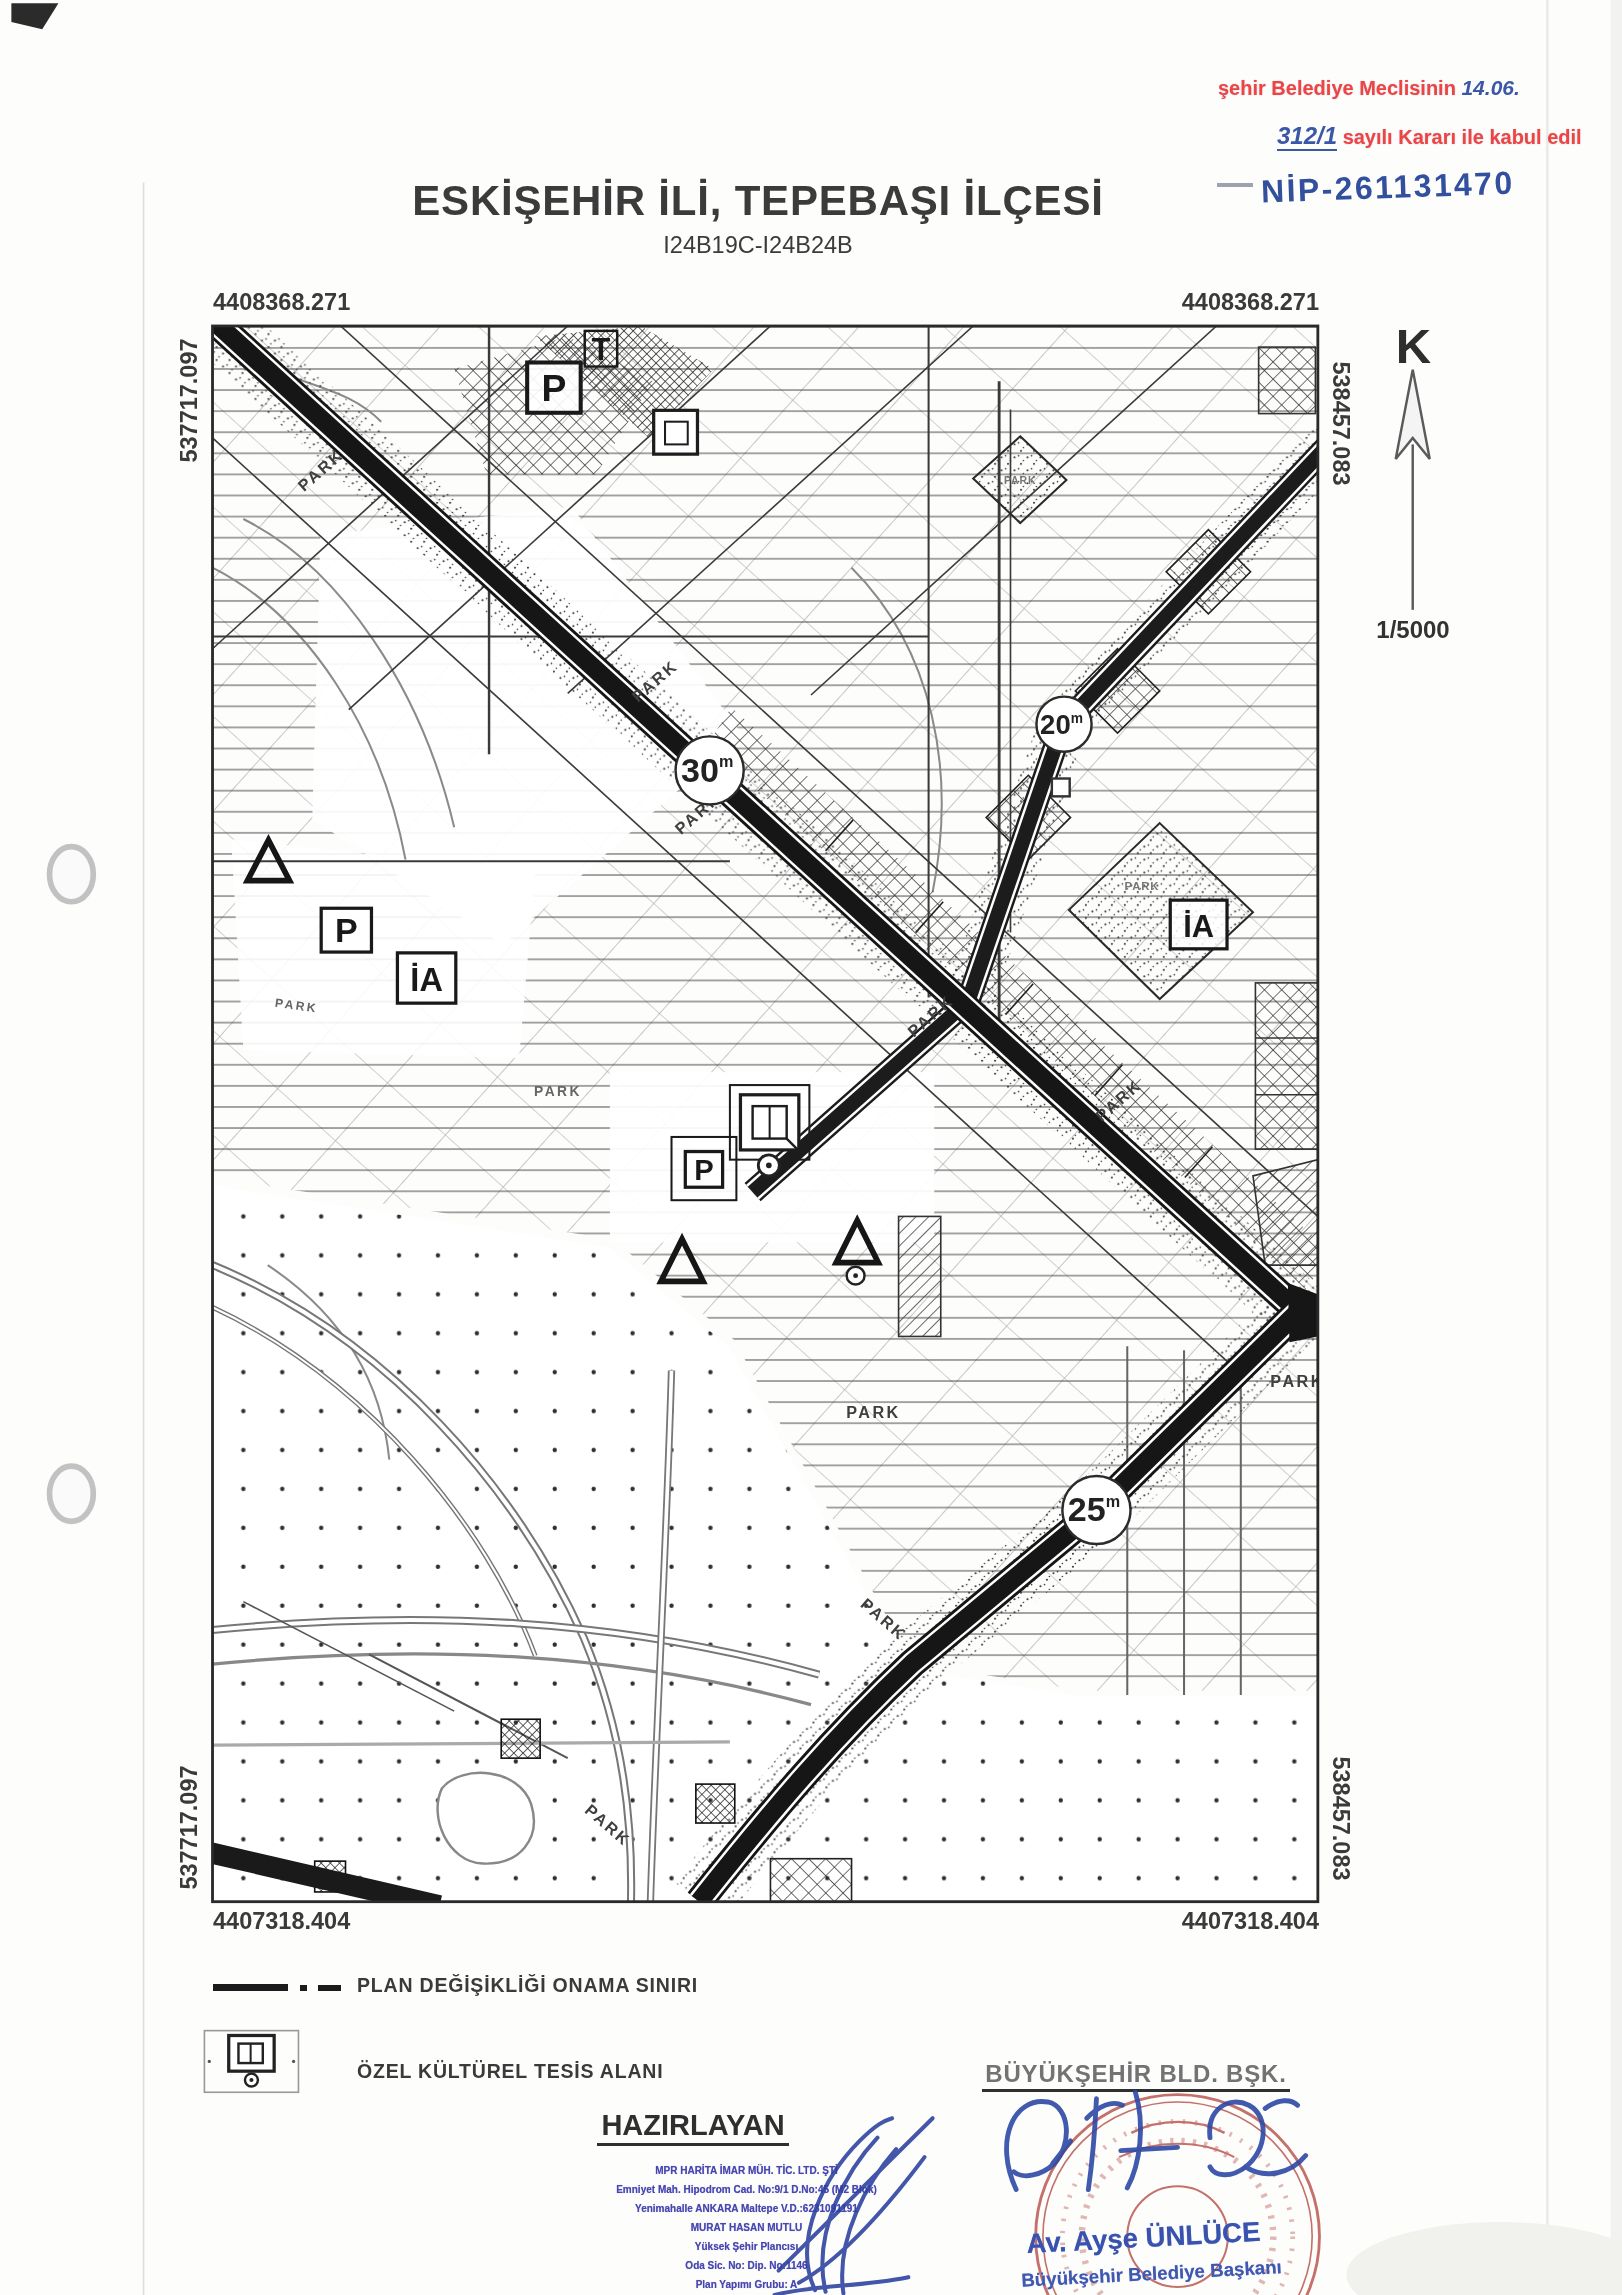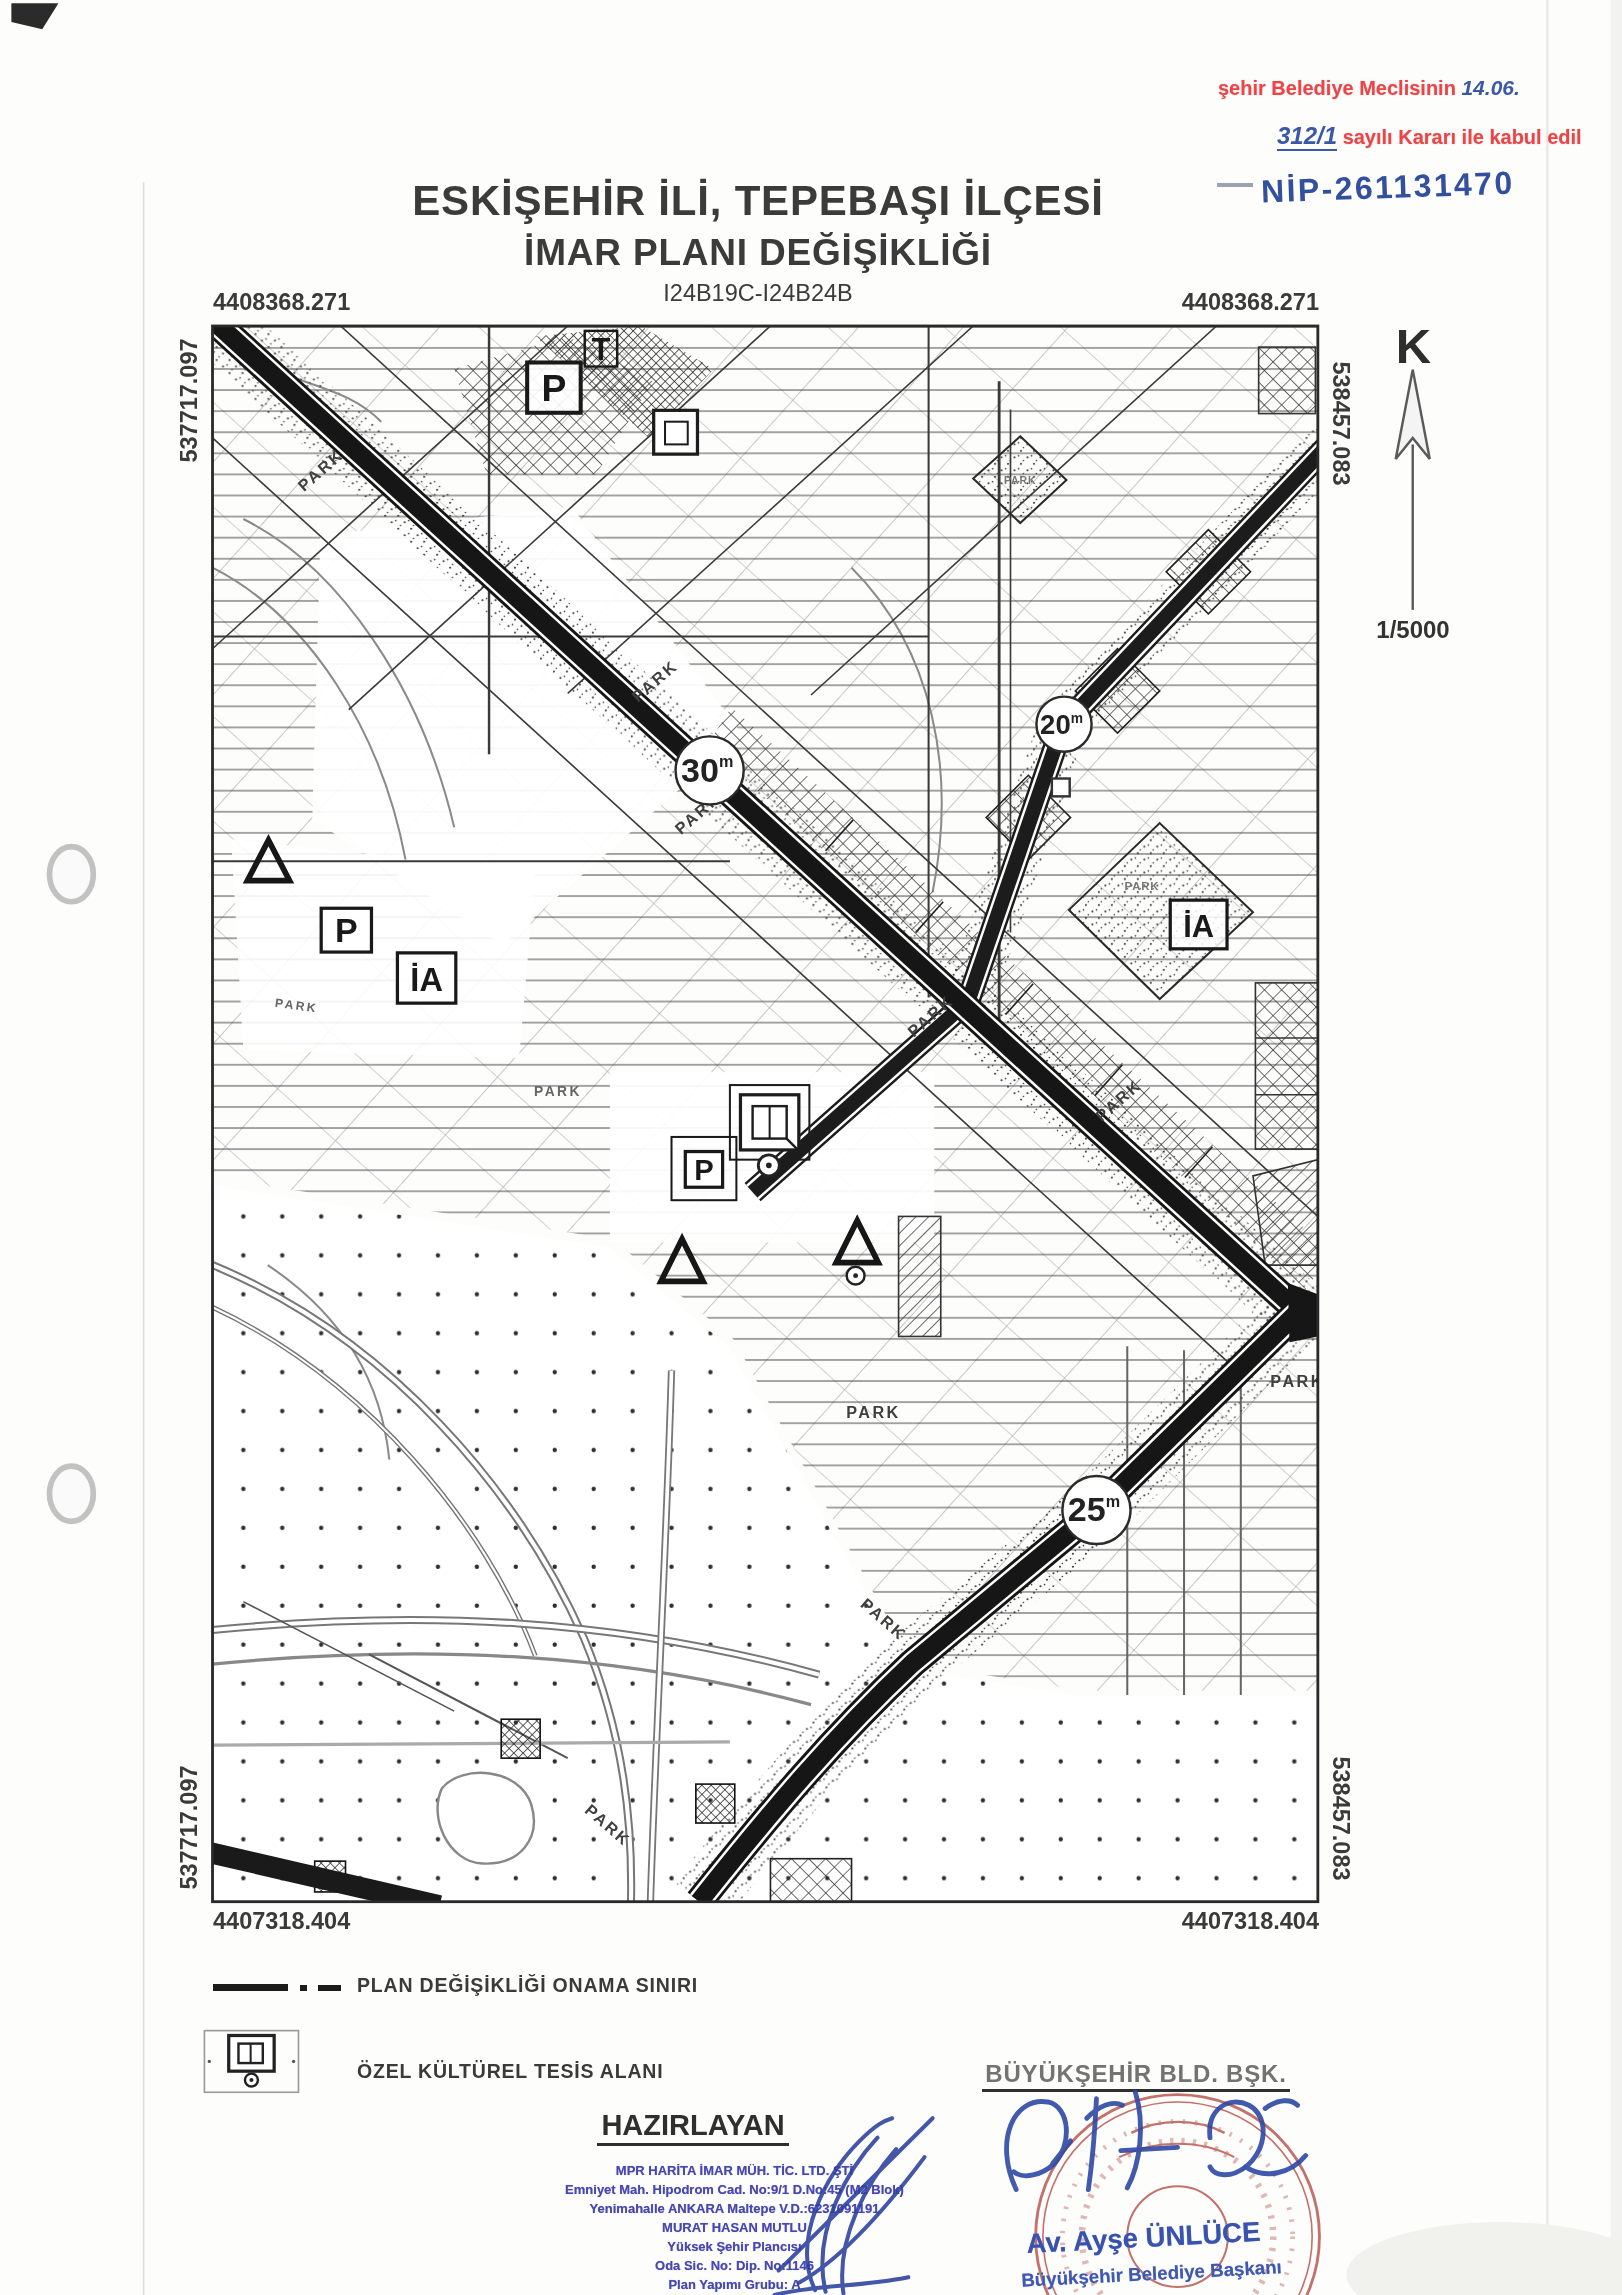--- a/index.html
+++ b/index.html
@@ -30,22 +30,22 @@
   .legend-label{font-size:19.5px;font-weight:bold;color:#3a3a3a;letter-spacing:0.8px;}
   .lg1{left:357px;top:1974px;}
   .lg2{left:357px;top:2060px;}
   .lg-line{left:213px;top:1984px;width:75px;height:6.5px;background:#1b1b1b;}
   .lg-dot{left:300px;top:1985px;width:7.3px;height:5.7px;background:#1b1b1b;}
   .lg-dash{left:318px;top:1985px;width:23px;height:5.7px;background:#1b1b1b;}
   .haz{left:531px;top:2109px;width:324px;text-align:center;font-size:29px;font-weight:bold;color:#2f2f2f;}
   .haz span{border-bottom:3.2px solid #2f2f2f;padding:0 4.9px 1.6px 4.9px;text-align:right;}
   .bld{left:933px;top:2060px;width:406px;text-align:center;font-size:24px;font-weight:bold;color:#737373;}
   .bld span{border-bottom:3.2px solid #2f2f2f;padding:0 3.2px 2.4px 3.2px;letter-spacing:0.8px;}
-  .prep{left:491px;top:2161px;width:487px;text-align:center;color:#4747b0;font-weight:bold;
-        font-size:13px;line-height:19px;text-shadow:0 0 0.8px #8a8ad0;}
+  .prep{left:503px;top:2161px;width:487px;text-align:center;color:#4747b0;font-weight:bold;
+        font-size:10px;line-height:19px;text-shadow:0 0 0.8px #8a8ad0;}
   .prep div{white-space:nowrap;}
   .signer-name{left:969px;top:2222px;width:349px;text-align:center;font-size:27.6px;font-weight:bold;
         color:#3952ad;transform:rotate(-3deg);text-shadow:0 0 0.8px #7f90cc;}
   .signer-title{left:977px;top:2263px;width:349px;text-align:center;font-size:18.7px;font-weight:bold;
         color:#3f58b2;transform:rotate(-3deg);text-shadow:0 0 0.8px #8f9ed6;}
 </style>
 </head>
 <body>
 
 <svg id="map-svg" width="1622" height="2295" viewBox="0 0 2000 2830">
@@ -294,21 +294,20 @@
 <div class="ov note2">
   <span class="hand hnum">312/1</span>
   <span class="stamp-grey">sayılı Kararı ile kabul edil</span>
 </div>
 <div class="ov note3">
   <span class="ndash"></span><span class="nip">NİP-261131470</span>
 </div>
 
 <div class="ov title-block">
   <div class="t1">ESKİŞEHİR İLİ, TEPEBAŞI İLÇESİ</div>
-  <div class="t2">İMAR PLANI DEĞİŞİKLİĞİ</div>
   <div class="t3">I24B19C-I24B24B</div>
 </div>
 
 <div class="ov coord" style="left:213px;top:289px;">4408368.271</div>
 <div class="ov coord" style="left:1132px;top:289px;width:187px;text-align:right;">4408368.271</div>
 <div class="ov coord" style="left:213px;top:1908px;">4407318.404</div>
 <div class="ov coord" style="left:1132px;top:1908px;width:187px;text-align:right;">4407318.404</div>
 <div class="ov coord rot" style="left:92px;top:387px;transform:rotate(-90deg);">537717.097</div>
 <div class="ov coord rot" style="left:92px;top:1814px;transform:rotate(-90deg);">537717.097</div>
 <div class="ov coord rot" style="left:1243px;top:410px;transform:rotate(90deg);">538457.083</div>

